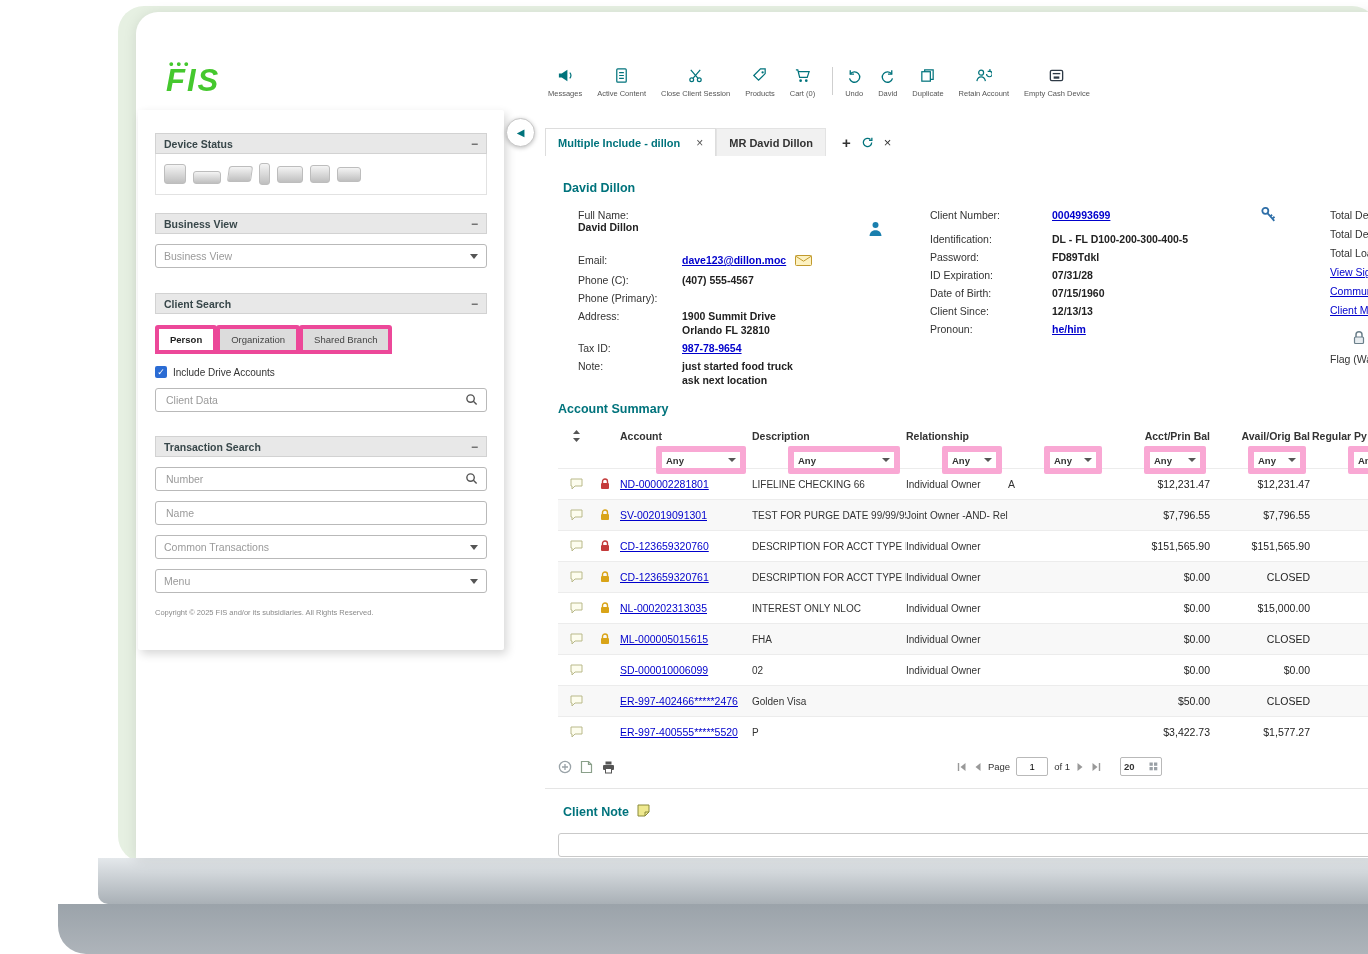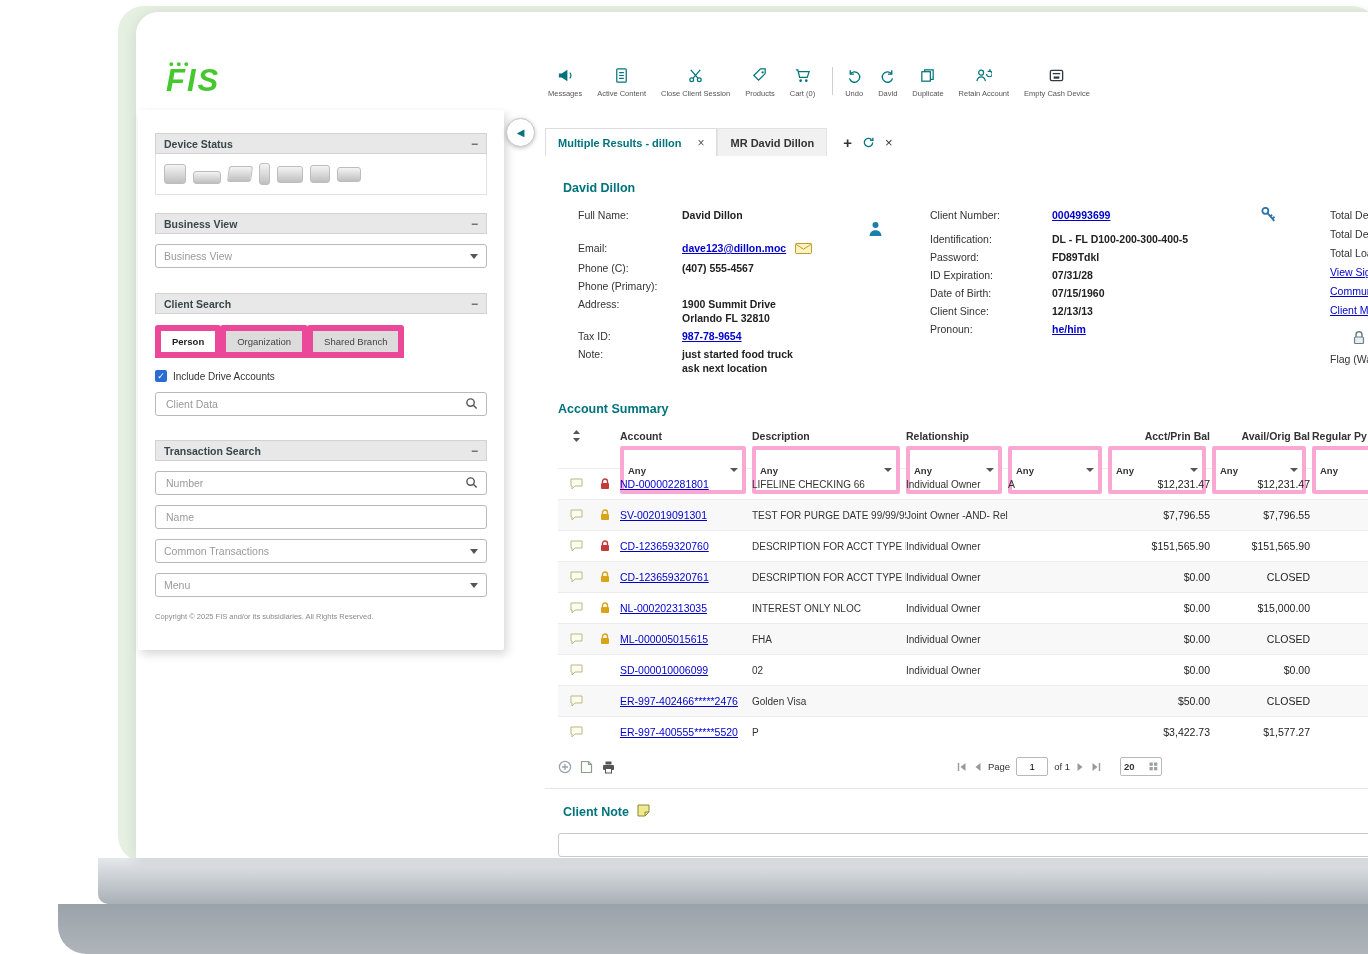--- a/index.html
+++ b/index.html
@@ -40,21 +40,21 @@
 
   .gap18{height:18px}.gap25{height:25px}.gap24{height:24px}
   .sel,.inp{height:24px;border:1px solid #b9b9b9;border-radius:3px;display:flex;align-items:center;
             justify-content:space-between;padding:0 8px;font-size:10.5px;background:#fff;box-sizing:border-box;margin-top:10px;}
   .ph-text{color:#9a9a9a;}
   .caret{width:0;height:0;border-left:4px solid transparent;border-right:4px solid transparent;border-top:5px solid #555;}
   .inp input{border:none;outline:none;font-size:10.5px;font-family:inherit;color:#333;width:100%;}
   .inp input::placeholder{color:#9a9a9a;}
 
   .cs-tabs{display:flex;margin-top:11px;}
-  .cs-tab{font-size:9.5px;padding:5px 11px;border:6px solid #ec4899;background:#dcdcdc;color:#444;margin-right:-1px;
+  .cs-tab{font-size:9.5px;padding:5px 11px;border:4px solid #ec4899;background:#dcdcdc;color:#444;margin-right:-1px;
           border-radius:3px 3px 0 0;cursor:pointer;}
   .cs-tab.active{background:#fff;font-weight:bold;color:#222;}
   .cb-row{display:flex;align-items:center;margin-top:12px;gap:6px;}
   .cb{width:12px;height:12px;background:#2b6cd4;border-radius:2px;color:#fff;font-size:9px;line-height:12px;text-align:center;cursor:pointer;}
   .cb-label{font-size:10px;color:#333;}
   .copyright{font-size:7.5px;color:#8a8a8a;margin-top:15px;}
 
   .collapse-btn{left:506px;top:118px;width:27px;height:27px;border-radius:50%;background:#fff;border:1px solid #c5c5c5;
                 box-shadow:0 1px 4px rgba(0,0,0,.25);display:flex;align-items:center;justify-content:center;
                 color:#00737c;font-size:10px;cursor:pointer;}
@@ -69,41 +69,41 @@
   .strip-icons .sicon{cursor:pointer;display:flex;align-items:center;}
 
   
   .section-title{color:#00737c;font-weight:bold;font-size:12.5px;}
   .title-dd{left:563px;top:181px;}
   .fcol{font-size:10.5px;}
   .fcol-left{left:578px;top:209px;width:300px;}
   .fcol-right{left:930px;top:209px;width:330px;}
   .fcol-far{left:1330px;top:209px;width:120px;}
   .frow{display:flex;margin-bottom:6px;align-items:flex-start;}
-  .frow.gap-lg{margin-bottom:21px;}
+  .frow.gap-lg{margin-bottom:21px;flex-direction:column;}
   .frow.gap-md{margin-bottom:12px;}
   .flabel{width:104px;flex:none;color:#333;}
   .flabel.w2{width:122px;}
   .fval{font-weight:bold;color:#222;line-height:12px;}
   .fval .l2{display:block;margin-top:2px;}
   .link{color:#0000cc;text-decoration:underline;cursor:pointer;}
   .farrow{margin-bottom:7px;white-space:nowrap;}
   .person-ic{left:868px;top:221px;}
   .key-ic{left:1260px;top:206px;transform:rotate(3deg);}
   .flag-lock{left:1352px;top:330px;}
   .flag-label{left:1330px;top:353px;font-size:10.5px;color:#333;white-space:nowrap;}
 
   
   .as{left:558px;top:402px;width:854px;}
   .tgrid{display:grid;grid-template-columns:36px 26px 132px 154px 102px 100px 104px 100px 100px;align-items:center;}
   .thead{margin-top:10px;height:20px;font-size:10.5px;font-weight:bold;color:#333;}
   .thead .num{text-align:right;padding-right:2px;}
   .tfilter{height:22px;}
-  .anybox{height:16px;border:4px solid #f9a8d4;border-radius:2px;background:#fff;display:flex;align-items:center;
-          justify-content:space-between;padding:12px 4px;font-size:9.5px;font-weight:bold;color:#333;margin-right:6px;cursor:pointer;}
+  .anybox{height:16px;border:6px solid #f9a8d4;border-radius:2px;background:#fff;display:flex;align-items:center;
+          justify-content:space-between;padding:0 4px;font-size:9.5px;font-weight:bold;color:#333;margin-right:6px;cursor:pointer;margin-left:36px;}
   .anybox .caret{border-top-width:4px;}
   .trow{height:30px;border-top:1px solid #ececec;font-size:10.5px;color:#333;}
   .trow:nth-child(even){background:#f8f8f8;}
   .trow .c-note{display:flex;justify-content:center;}
   .trow .c-lock{display:flex;justify-content:flex-start;padding-left:6px;}
   .c-desc,.c-rel{font-size:10px;white-space:nowrap;overflow:hidden;}
   .c-acct{font-size:10.5px;white-space:nowrap;}
   .num-cell{text-align:right;padding-right:2px;color:#222;}
   .lock-red{color:#c43b3b;}.lock-gold{color:#d9a418;}
 
@@ -317,21 +317,21 @@
 
   <div class="copyright">Copyright © 2025 FIS and/or its subsidiaries. All Rights Reserved.</div>
 </div>
 
 <div class="abs collapse-btn">
   <span>◀</span>
 </div>
 
 <div class="abs tabbar">
   <div class="tab active">
-    <span>Multiple Results - dillon</span>
+    <span>Multiple Include - dillon</span>
     <span class="tab-x">×</span>
   </div>
   <div class="tab inactive">
     <span>MR David Dillon</span>
   </div>
   <div class="strip-icons">
     <span class="sicon" style="color:#333;font-size:15px;font-weight:bold;">+</span>
     <span class="sicon">
       <svg width="13" height="13" viewBox="0 0 14 14">
           <path d="M11.5 7a4.5 4.5 0 1 1-1.3-3.2" fill="none" stroke="#00737c" stroke-width="1.4"></path>

